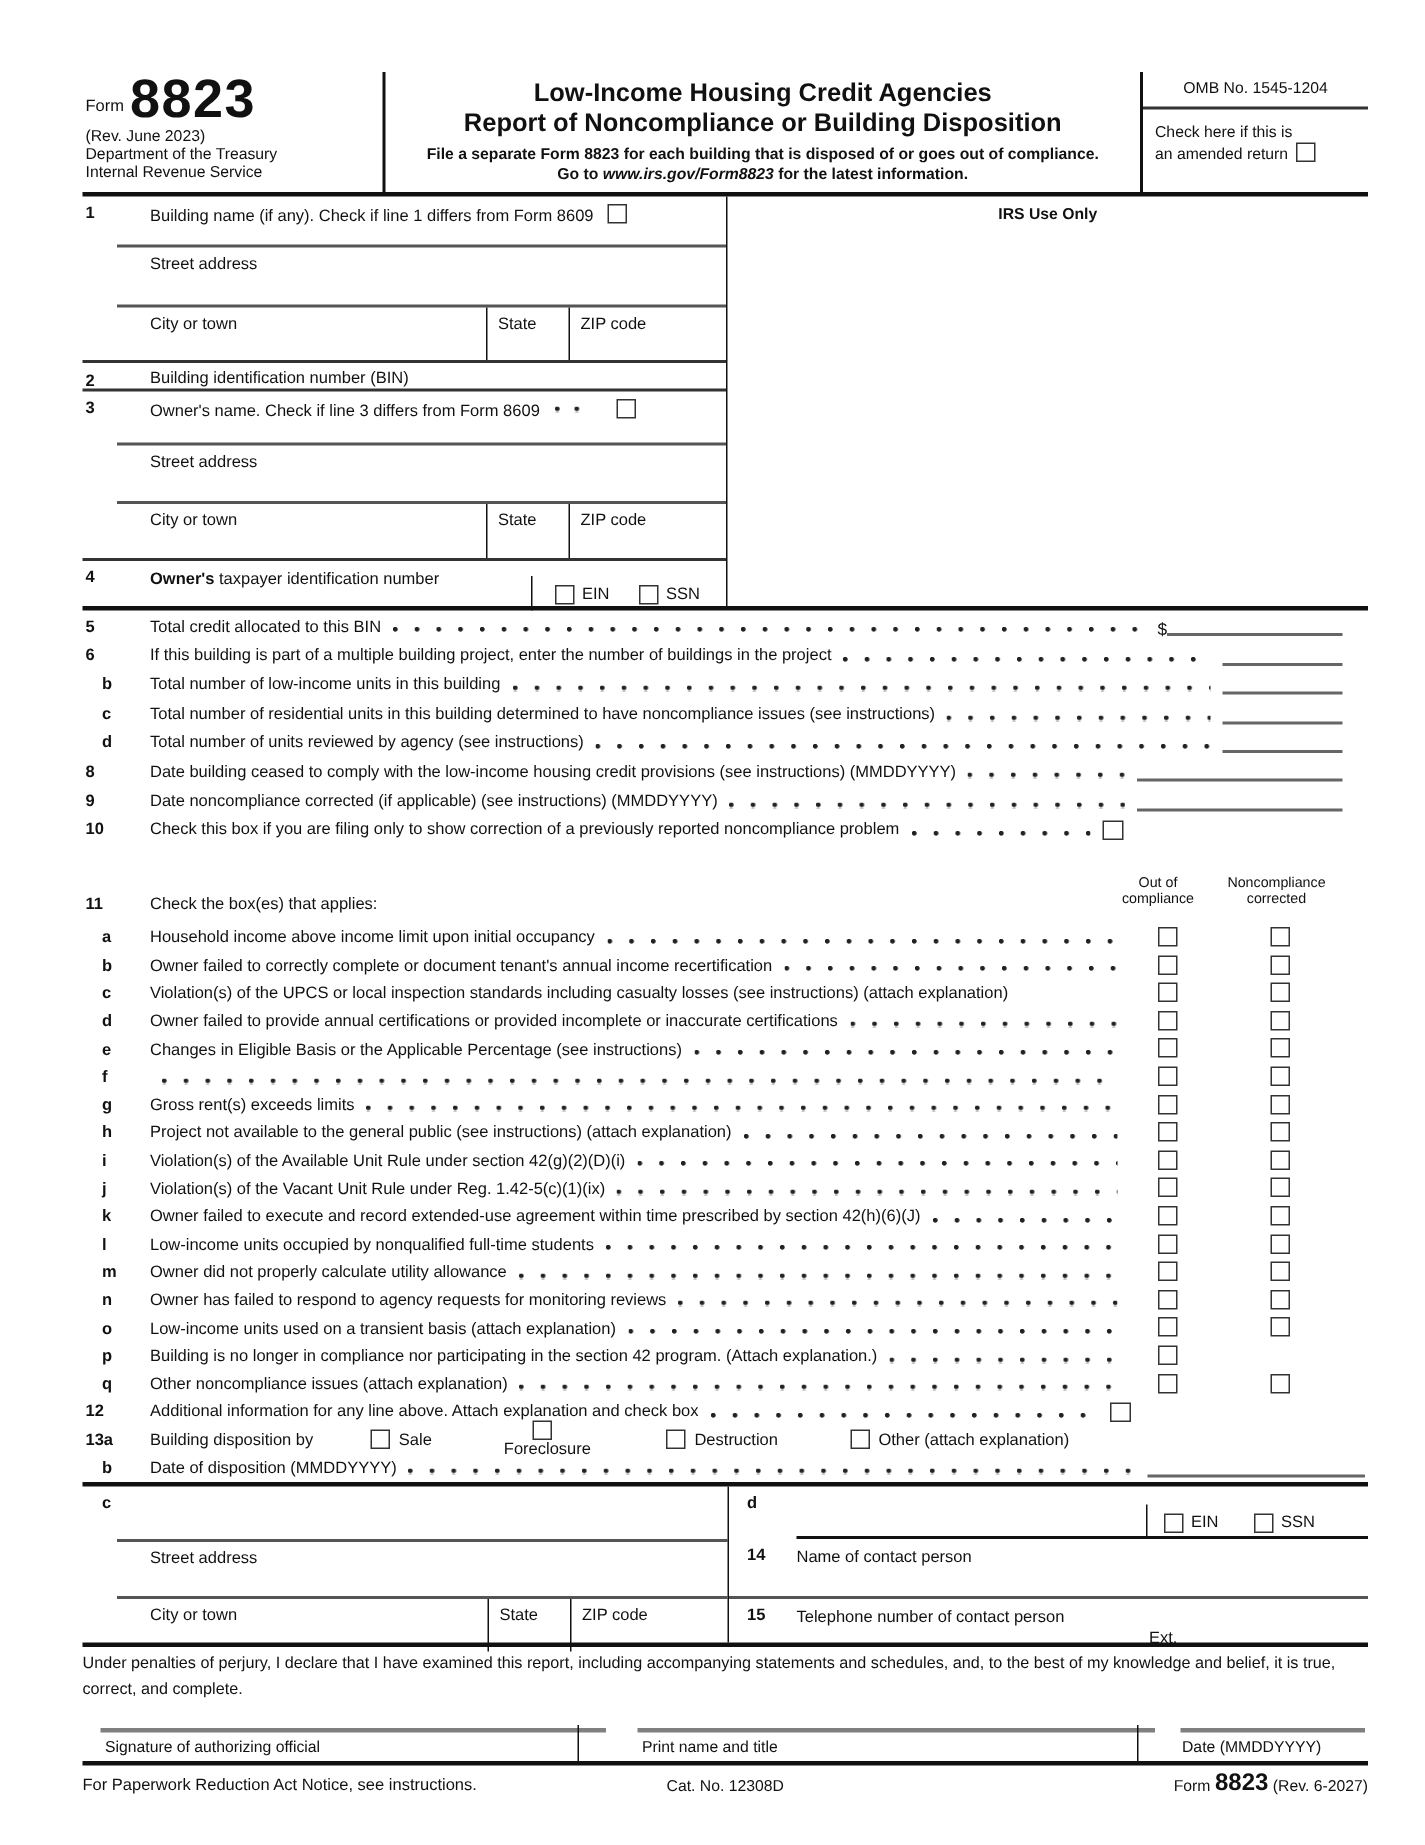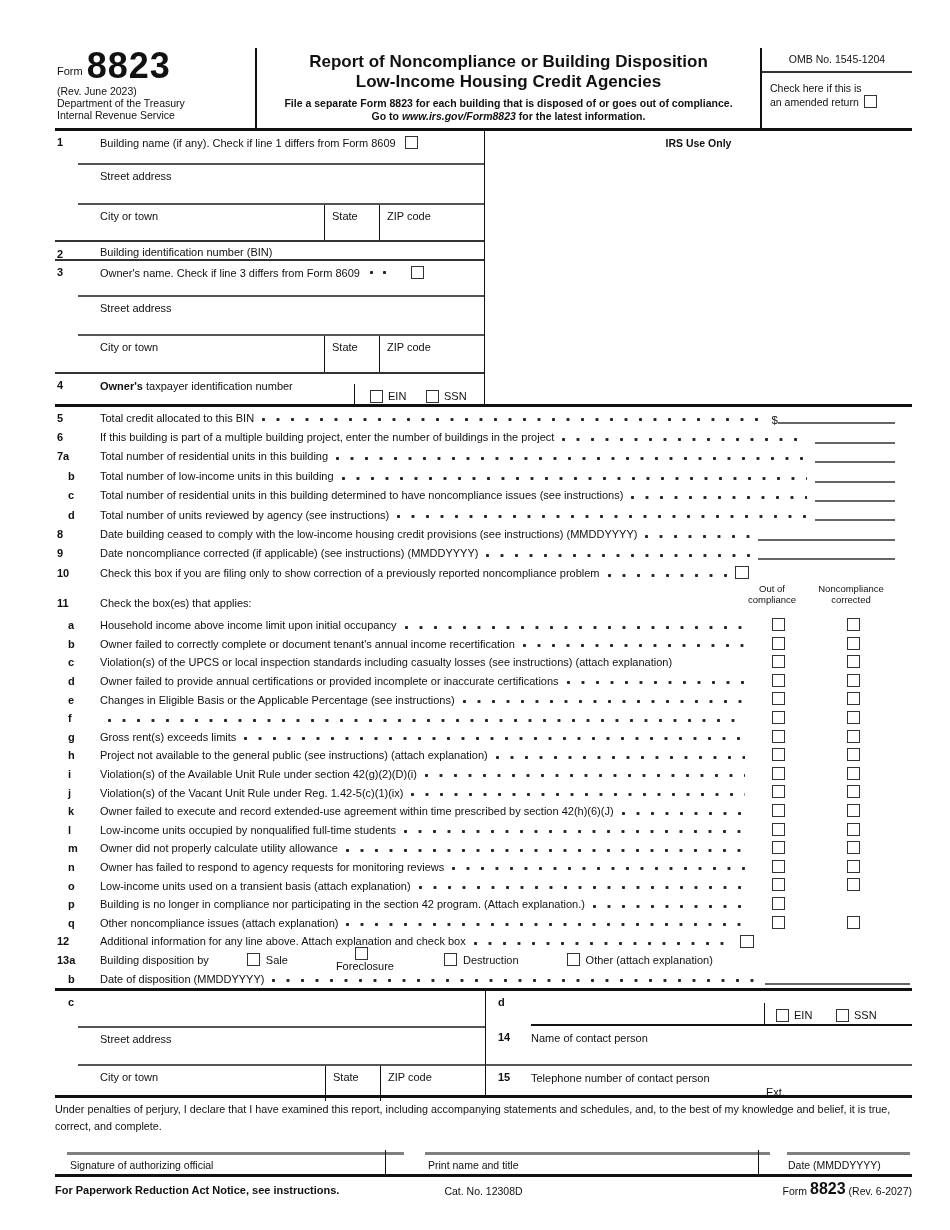--- a/index.html
+++ b/index.html
@@ -107,43 +107,43 @@
   
   .perjury { position:absolute; left:55px; top:1101px; width:857px; font-size:10.8px; line-height:1.55; }
   .sigline { position:absolute; top:1152px; height:3px; background:#808080; }
   .sl1 { left:67px; width:337px; } .sl2 { left:425px; width:345px; } .sl3 { left:787px; width:123px; }
   .siglab { position:absolute; top:1159px; font-size:10.5px; }
   .sgl1 { left:70px; } .sgl2 { left:428px; } .sgl3 { left:788px; }
   .sigtick { position:absolute; top:1150px; height:26px; width:0; border-left:1.5px solid #111; }
   .st1 { left:385px; } .st2 { left:758px; }
   .sigrule { position:absolute; top:1174px; left:55px; width:857px; height:3px; background:#111; }
   .footer { position:absolute; left:55px; top:1181px; width:857px; height:24px; }
-  .f-left { position:absolute; left:0; top:3px; font-weight:700; font-size:11px; }
+  .f-left { position:absolute; left:0; top:3px; font-weight:400; font-size:11px; }
   .f-cat { position:absolute; left:0; width:100%; text-align:center; top:4px; font-size:10.5px; }
   .f-right { position:absolute; right:0; top:0; font-size:10.5px; display:flex; align-items:flex-end; }
   .f-num { font-size:16px; font-weight:700; margin:0 3px; line-height:1; }
 </style>
 </head>
 <body>
 
 <div class="page">
 
   <div class="header">
     <div class="h-left">
       <div class="h-formline">
         <span class="h-form-word">Form</span>
         <span class="h-form-num">8823</span>
       </div>
       <div class="h-rev">(Rev. June 2023)</div>
       <div class="h-agency">Department of the Treasury</div>
       <div class="h-agency">Internal Revenue Service</div>
     </div>
     <div class="h-center">
+      <div class="h-title">Low-Income Housing Credit Agencies</div>
       <div class="h-title">Report of Noncompliance or Building Disposition</div>
-      <div class="h-title">Low-Income Housing Credit Agencies</div>
       <div class="h-sub">
         <div>File a separate Form 8823 for each building that is disposed of or goes out of compliance.</div>
         <div><span>Go to </span><span class="italic">www.irs.gov/Form8823</span><span> for the latest information.</span></div>
       </div>
     </div>
     <div class="h-right">
       <div class="h-omb">OMB No. 1545-1204</div>
       <div class="h-amend">
         <span>Check here if this is</span><br>
         <span>an amended return</span><span class="cb"></span>
@@ -222,26 +222,20 @@
     <div class="mrow">
       <span class="lnum">5</span>
       <span>Total credit allocated to this BIN</span>
       <div class="dots"></div>
       <span class="dollar">$</span>
       <span class="entry w-dollar"></span>
     </div>
     <div class="mrow">
       <span class="lnum">6</span>
       <span>If this building is part of a multiple building project, enter the number of buildings in the project</span>
-      <div class="dots"></div>
-      <span class="entry w-short"></span>
-    </div>
-    <div class="mrow">
-      <span class="lnum">7a</span>
-      <span>Total number of residential units in this building</span>
       <div class="dots"></div>
       <span class="entry w-short"></span>
     </div>
     <div class="mrow">
       <span class="lnum sub">b</span>
       <span>Total number of low-income units in this building</span>
       <div class="dots"></div>
       <span class="entry w-short"></span>
     </div>
     <div class="mrow">

